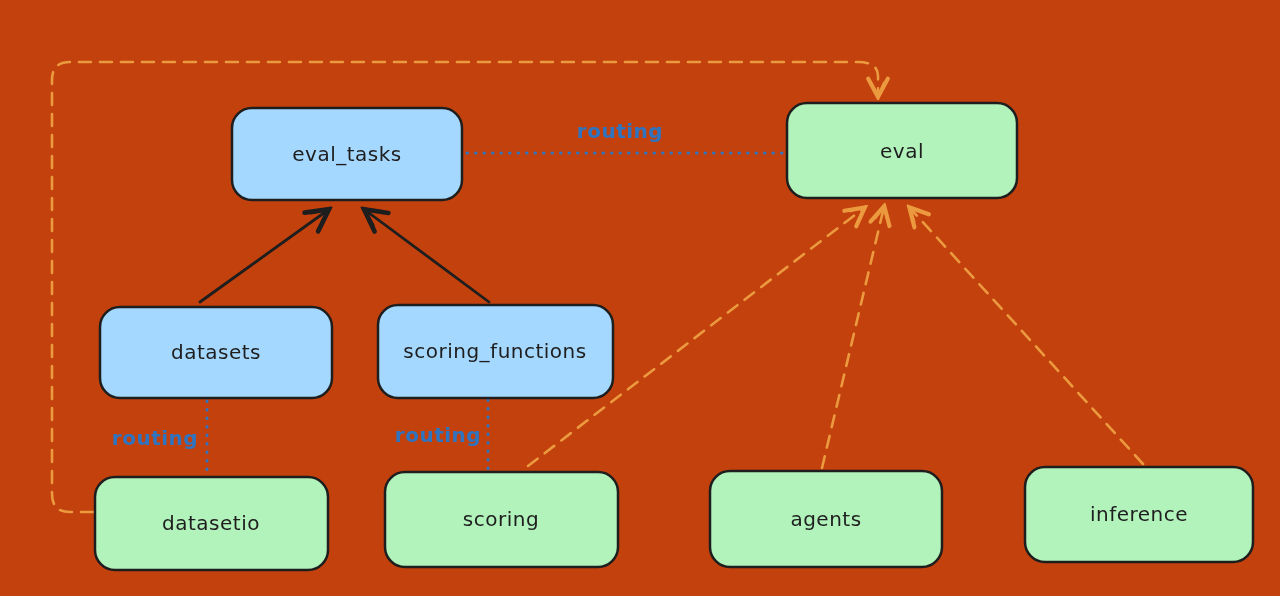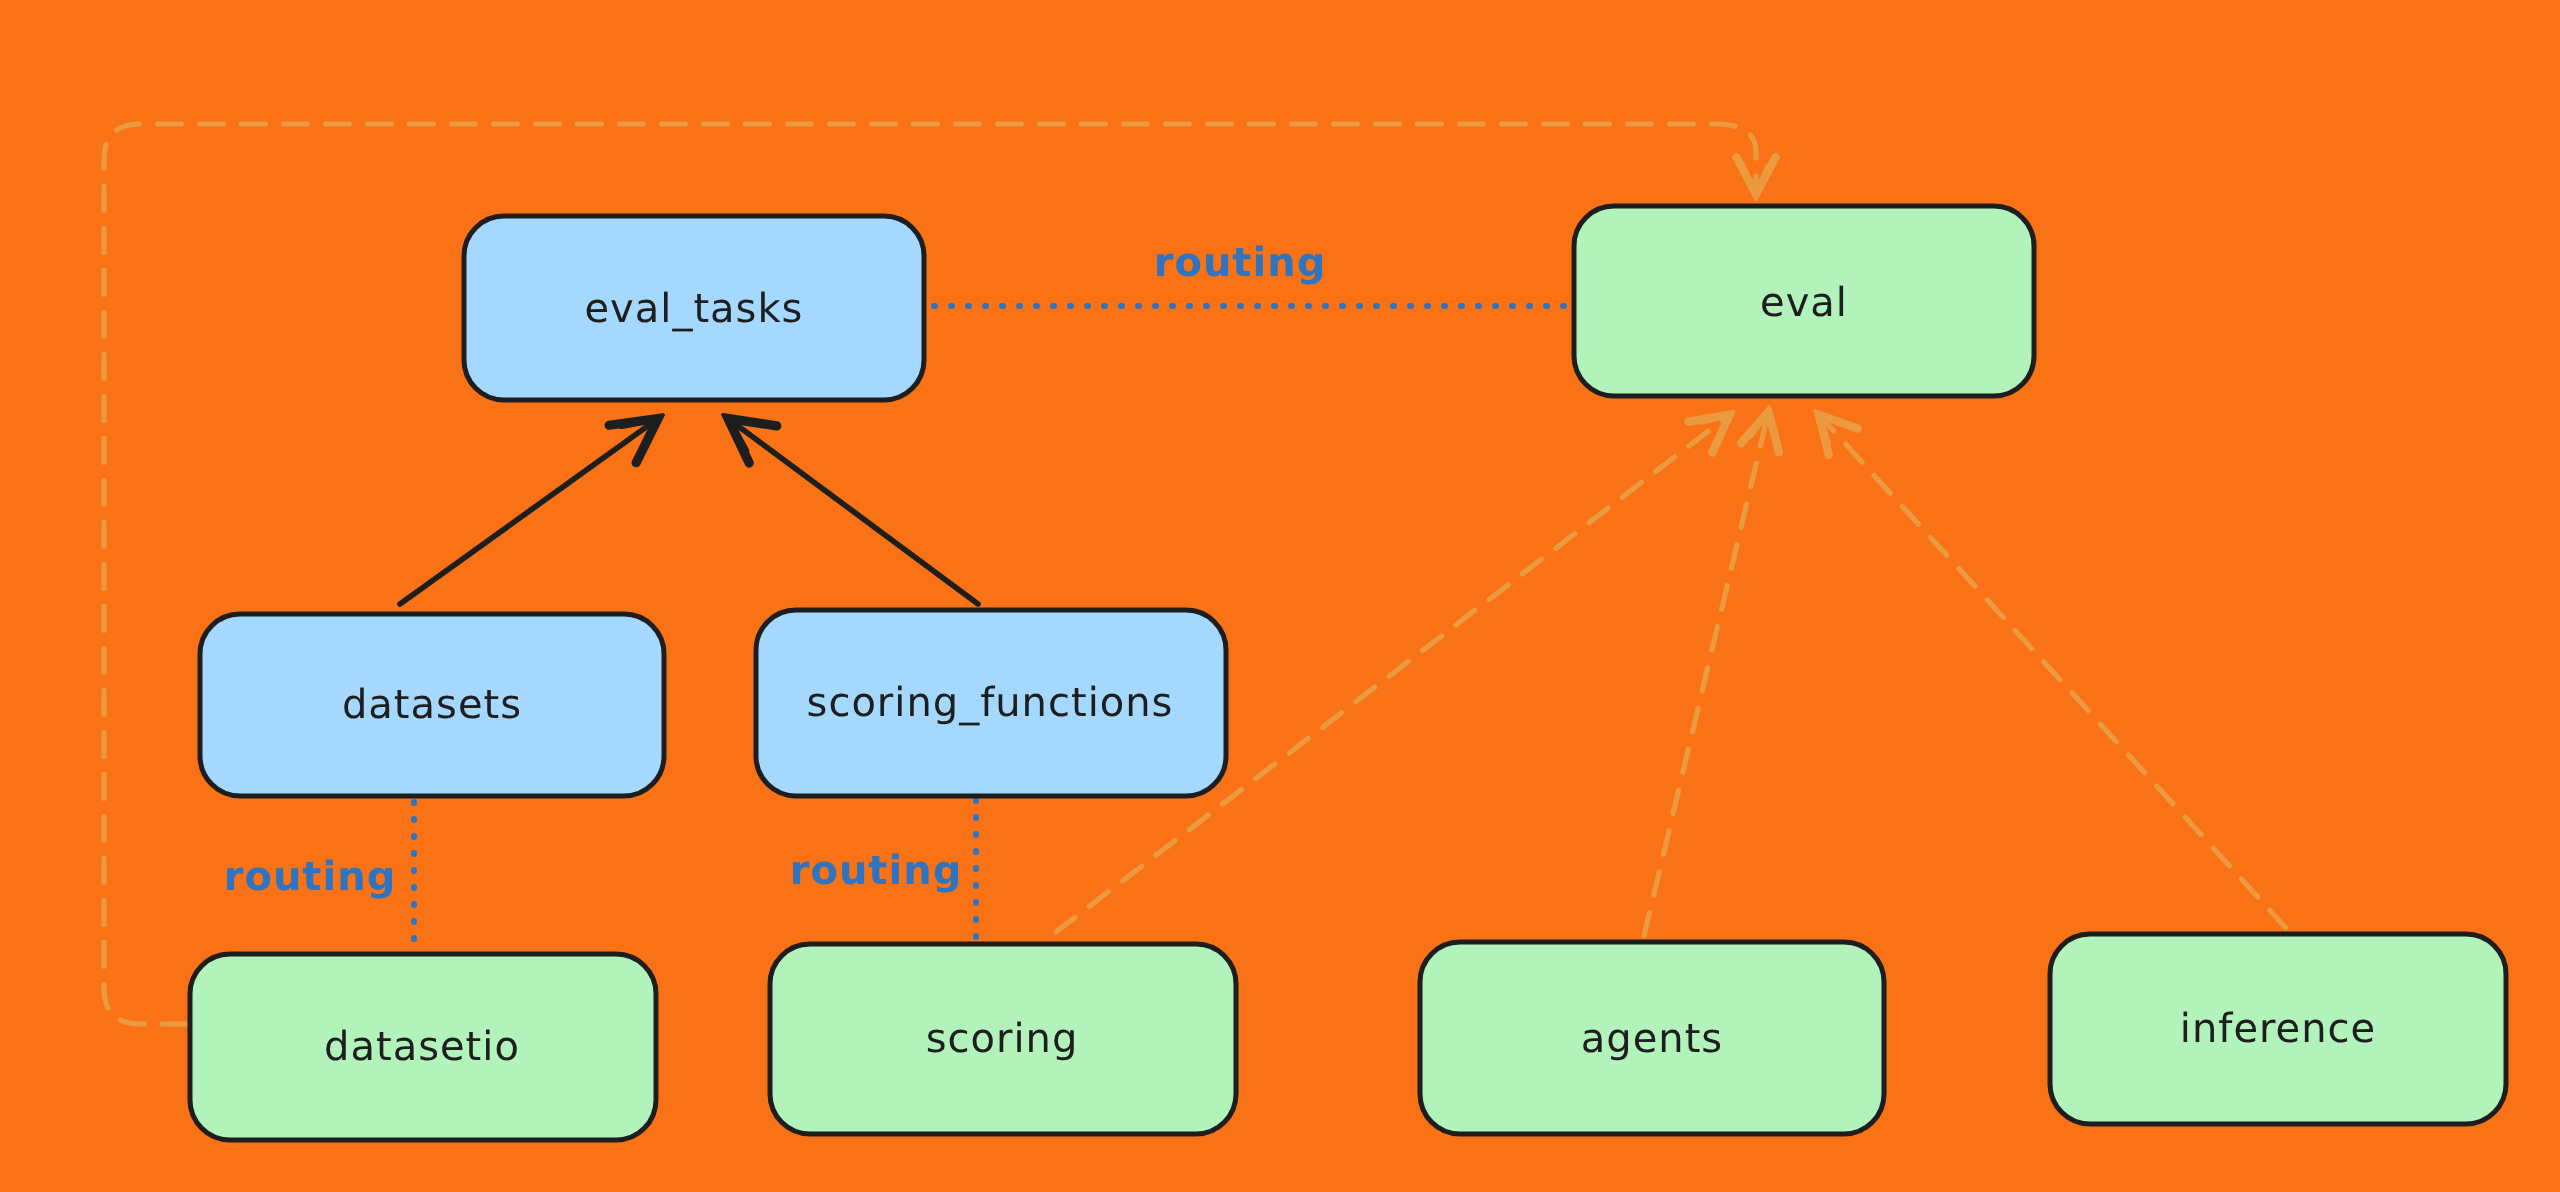--- a/index.html
+++ b/index.html
@@ -8,21 +8,21 @@
     background: #ffffff;
     width: 1280px;
     height: 596px;
     overflow: hidden;
     font-family: "DejaVu Sans", "Liberation Sans", sans-serif;
   }
   .canvas-wrap {
     position: relative;
     width: 1280px;
     height: 596px;
-    background: #f97316;
+    background: #c2410c;
   }
   svg { display: block; }
   .node-rect {
     stroke: #1e1e1e;
     stroke-width: 2.5;
   }
   .node-label {
     fill: #1e1e1e;
     font-size: 20px;
     font-weight: 500;

